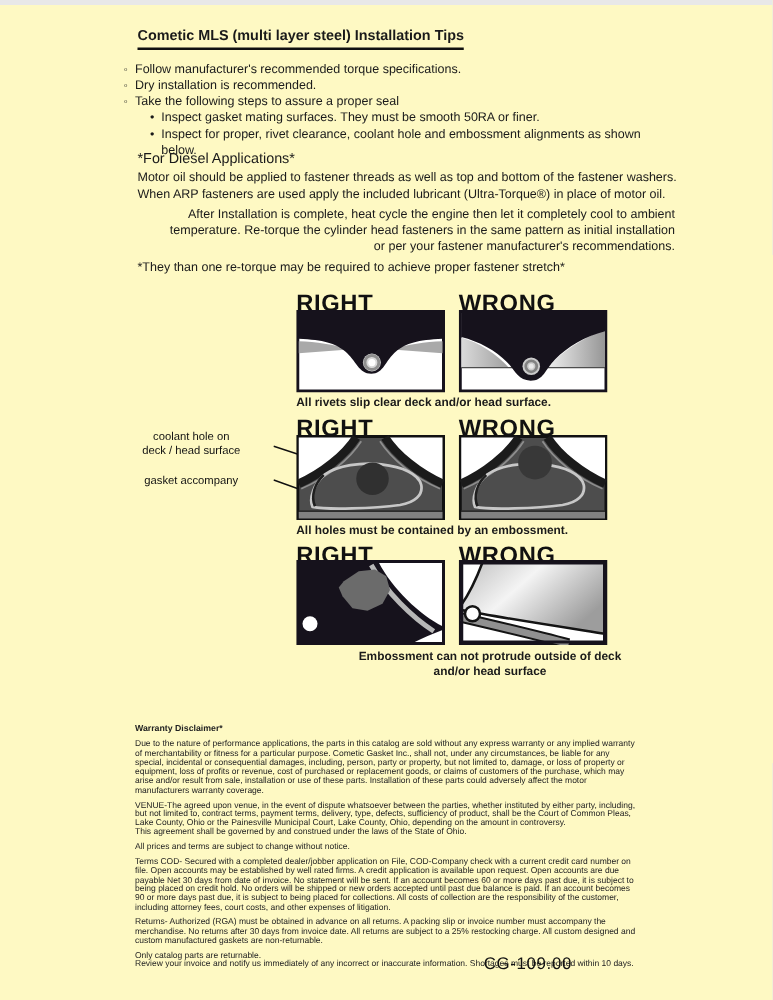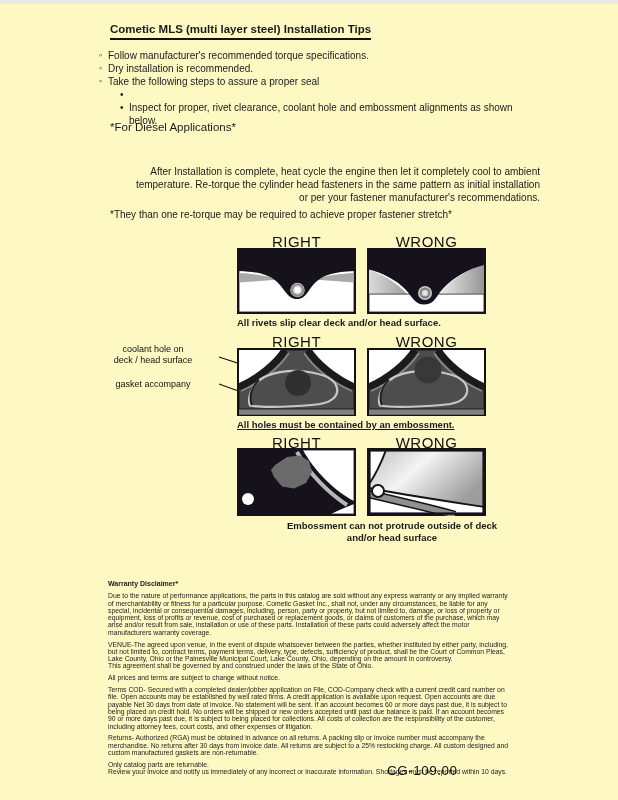--- a/index.html
+++ b/index.html
@@ -13,21 +13,21 @@
     left:110px;top:19px;font-size:11.5px;font-weight:bold;
     border-bottom:2px solid #111;padding-bottom:3px;white-space:nowrap;
   }
   .tips{left:99px;top:45px;width:440px;font-size:10px;line-height:13px;}
   .tip-row{display:flex;}
   .tip-row.sub{padding-left:21px;}
   .marker{width:9px;flex:0 0 9px;font-size:9px;}
   .marker.dot{font-size:10px;}
   .h2{font-size:11.5px;font-weight:normal;white-space:nowrap;}
   .body-par{font-size:10px;line-height:13px;white-space:pre-line;width:440px;}
-  .dg-label{width:119px;text-align:center;font-size:15px;letter-spacing:.5px;color:#111;}
+  .dg-label{width:119px;font-size:19px;letter-spacing:.5px;color:#111;font-weight:bold;}
   .caption{font-size:9.5px;font-weight:bold;white-space:pre-line;line-height:11.5px;width:310px;}
   .ann{width:130px;text-align:center;font-size:9px;line-height:11px;white-space:pre-line;color:#111;}
   .disclaimer{left:108px;top:576px;width:404px;font-size:6.8px;line-height:7.3px;color:#222;}
   .disclaimer .dh{font-weight:bold;margin:0 0 5px 0;font-size:7px;}
   .disclaimer p{margin:0 0 4.5px 0;white-space:pre-line;}
   .pagenum{left:387px;top:759px;font-size:13.5px;letter-spacing:.5px;color:#111;}
   svg{display:block;}
 </style>
 </head>
 <body>
@@ -44,28 +44,31 @@
     <div class="tip-row">
       <span class="marker">◦</span>
       <span>Dry installation is recommended.</span>
     </div>
     <div class="tip-row">
       <span class="marker">◦</span>
       <span>Take the following steps to assure a proper seal</span>
     </div>
     <div class="tip-row sub">
       <span class="marker dot">•</span>
+      <span>Inspect gasket mating surfaces.  They must be smooth 50RA or finer.</span>
     </div>
     <div class="tip-row sub">
       <span class="marker dot">•</span>
       <span>Inspect for proper, rivet clearance, coolant hole and embossment alignments as shown below.</span>
     </div>
   </div>
 
   <div class="abs h2" style="left:110px;top:117px;">*For Diesel Applications*</div>
+  <div class="abs body-par" style="left:110px;top:132px;">Motor oil should be applied to fastener threads as well as top and bottom of the fastener washers.
+When ARP fasteners are used apply the included lubricant (Ultra-Torque®) in place of motor oil.</div>
   <div class="abs body-par" style="left:100px;top:161px;text-align:right;">After Installation is complete, heat cycle the engine then let it completely cool to ambient
 temperature. Re-torque the cylinder head fasteners in the same pattern as initial installation
 or per your fastener manufacturer's recommendations.</div>
   <div class="abs body-par" style="left:110px;top:204px;">*They than one re-torque may be required to achieve proper fastener stretch*</div>
 
   <div class="abs dg-label" style="left:237px;top:229px;">RIGHT</div>
   <div class="abs dg-label" style="left:367px;top:229px;">WRONG</div>
 
   <svg class="abs" style="left:237px;top:244px;" width="119" height="66" viewBox="0 0 119 66">
     <rect x="1.2" y="1.2" width="116.6" height="63.6" fill="#ffffff" stroke="#16121c" stroke-width="2.4"></rect>
@@ -135,21 +138,21 @@
     <path d="M71,2 C80,16 98,30.5 117,39" fill="none" stroke="#1b1b1b" stroke-width="7"></path>
     <path d="M52,5 C43,19 25,34 4,43" fill="none" stroke="#8d8d8d" stroke-width="1.4"></path>
     <path d="M67,5 C76,19 94,34 115,43" fill="none" stroke="#8d8d8d" stroke-width="1.4"></path>
     <path d="M13,57.5 C10,51 14,39 23,31.5 C33,24.5 52,21.5 68,23.5 C85,25.5 98,31 100,40 C101.5,48 95,54 83,56 C62,58.8 25,60 13,57.5 Z" fill="none" stroke="#c7c7c7" stroke-width="2.2"></path>
     <path d="M15,57 C11.5,49 14.5,39 22,32" fill="none" stroke="#1f1f1f" stroke-width="2"></path>
     <circle cx="61" cy="22" r="13.5" fill="#383838"></circle>
     <rect x="2" y="60.2" width="115" height="1.4" fill="#2c2c2c"></rect>
     <rect x="2" y="61.6" width="115" height="5.2" fill="#818181"></rect>
   </svg>
 
-  <div class="abs caption" style="left:237px;top:415px;text-decoration:underline;">All holes must be contained by an embossment.</div>
+  <div class="abs caption" style="left:237px;top:415px;">All holes must be contained by an embossment.</div>
 
   <div class="abs dg-label" style="left:237px;top:430px;">RIGHT</div>
   <div class="abs dg-label" style="left:367px;top:430px;">WRONG</div>
 
   <svg class="abs" style="left:237px;top:444px;" width="119" height="68" viewBox="0 0 119 68">
     <rect x="1.2" y="1.2" width="116.6" height="65.6" fill="#ffffff" stroke="#16121c" stroke-width="2.4"></rect>
     <path d="M2,2 H66 C77,23 99,44 117,53 L117,56 C109,59 101,62.5 94,66 L2,66 Z" fill="#16121c"></path>
     <path d="M60,4 C72,26 93,46 110,57" fill="none" stroke="#b7b7b7" stroke-width="4"></path>
     <path d="M38,17 L50,9 L63,7.5 L72,13 L75,24 L69,35 L57,40.5 L45,38.5 L37,29 L34,22 Z" fill="#6b6b6b"></path>
     <circle cx="11" cy="51" r="6" fill="#ffffff"></circle>

